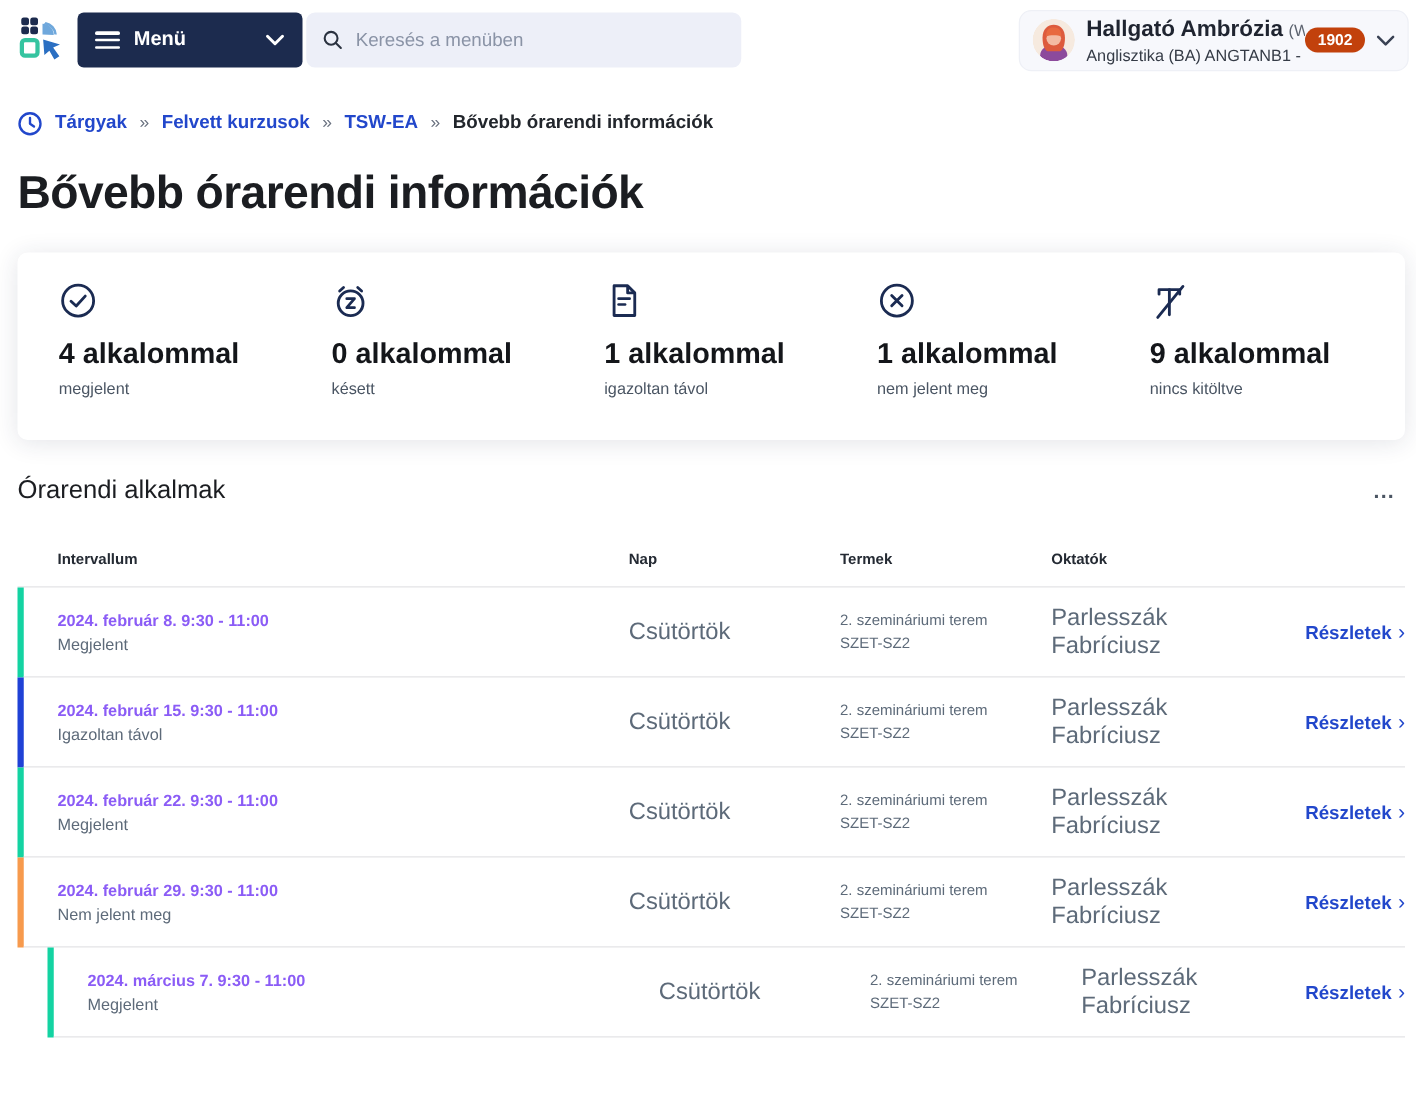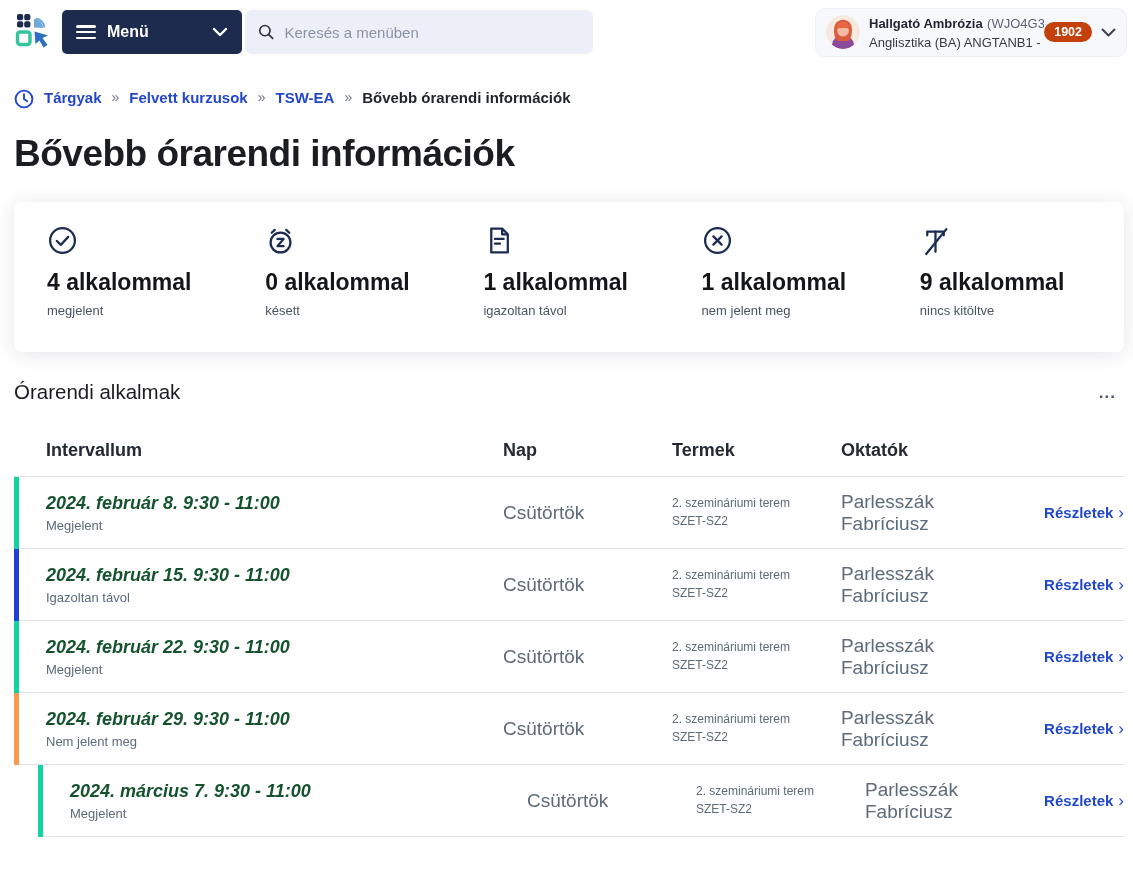--- a/index.html
+++ b/index.html
@@ -19,21 +19,21 @@
     background:#edeff8; border-radius:7px; padding:0 13px; }
   .search-box input { border:none; outline:none; background:transparent; font-size:15px; width:100%;
     margin-left:10px; color:#3a4254; font-family:inherit; }
   .search-box input::placeholder { color:#8a93a6; }
 
   .user-chip { display:flex; align-items:center; margin-left:auto; margin-right:6px;
     width:312px; height:49px; background:#f7f8fc; border:1px solid #eef0f6; border-radius:10px;
     padding:0 10px; cursor:pointer; }
   .avatar { width:34px; height:34px; border-radius:50%; flex:0 0 auto; overflow:hidden; }
   .user-text { margin-left:9px; line-height:1.35; white-space:nowrap; overflow:hidden; }
-  .user-name { font-size:13px; font-weight:bold; color:#1f2430;text-align:right; }
+  .user-name { font-size:18px; font-weight:bold; color:#1f2430;text-align:right; }
   .user-code { font-size:13px; color:#5d6470; font-weight:normal; }
   .user-program { font-size:13px; color:#353b46; }
   .badge { margin-left:auto; background:#c2410c; color:#fff; font-size:12.5px; font-weight:bold;
     padding:3px 10px; border-radius:11px; flex:0 0 auto; }
   .chip-chev { margin-left:9px; flex:0 0 auto; }
 
   
   .content { padding:0 9px 0 14px; }
   .breadcrumb { display:flex; align-items:flex-start; margin-top:25px; font-size:15px; gap:10px; }
   .breadcrumb a { color:#2247cb; text-decoration:none; font-weight:600; }
@@ -51,24 +51,24 @@
 
   .section-head { display:flex; align-items:center; margin-top:28px; width:1110px; }
   .section-head h2 { font-size:20.5px; font-weight:400; color:#1b1d21; }
   .ellipsis-btn { margin-left:auto; margin-right:8px; background:none; border:none; cursor:pointer;
     color:#4b5563; font-size:17px; font-weight:bold; letter-spacing:1px; line-height:1; }
 
   
   .table { width:1110px; margin-top:20px; }
   .tgrid { display:grid; grid-template-columns:457px 169px 169px 169px 1fr; align-items:center; }
   .thead { padding:16px 0 15px 32px; border-bottom:1px solid #e3e3e6; }
-  .th { font-size:18px; font-weight:bold; color:#242a33; }
+  .th { font-size:12px; font-weight:bold; color:#242a33; }
   .row { border-left:5px solid #ccc; }
   .row-inner { padding:0 0 0 27px; height:72px; border-bottom:1px solid #e3e3e6; }
-  .cell-interval .date { font-size:18px; font-weight:bold; color:#14532d; margin-bottom:4px;font-style:italic; }
+  .cell-interval .date { font-size:13px; font-weight:bold; color:#8b5cf6; margin-bottom:4px; }
   .cell-interval .status { font-size:13px; color:#5d6a79; }
   .cell-day, .cell-instructor { font-size:19px; color:#5d6a79; }
   .cell-room { font-size:12px; color:#5d6a79; width:152px; line-height:1.45; }
   .cell-details { text-align:right; padding-right:0; }
   .details-link { color:#2247cb; font-size:15px; font-weight:bold; text-decoration:none; white-space:nowrap; }
   .details-link .chevron { font-weight:normal; font-size:17px; margin-left:5px; }
 </style>
 </head>
 <body>
 

